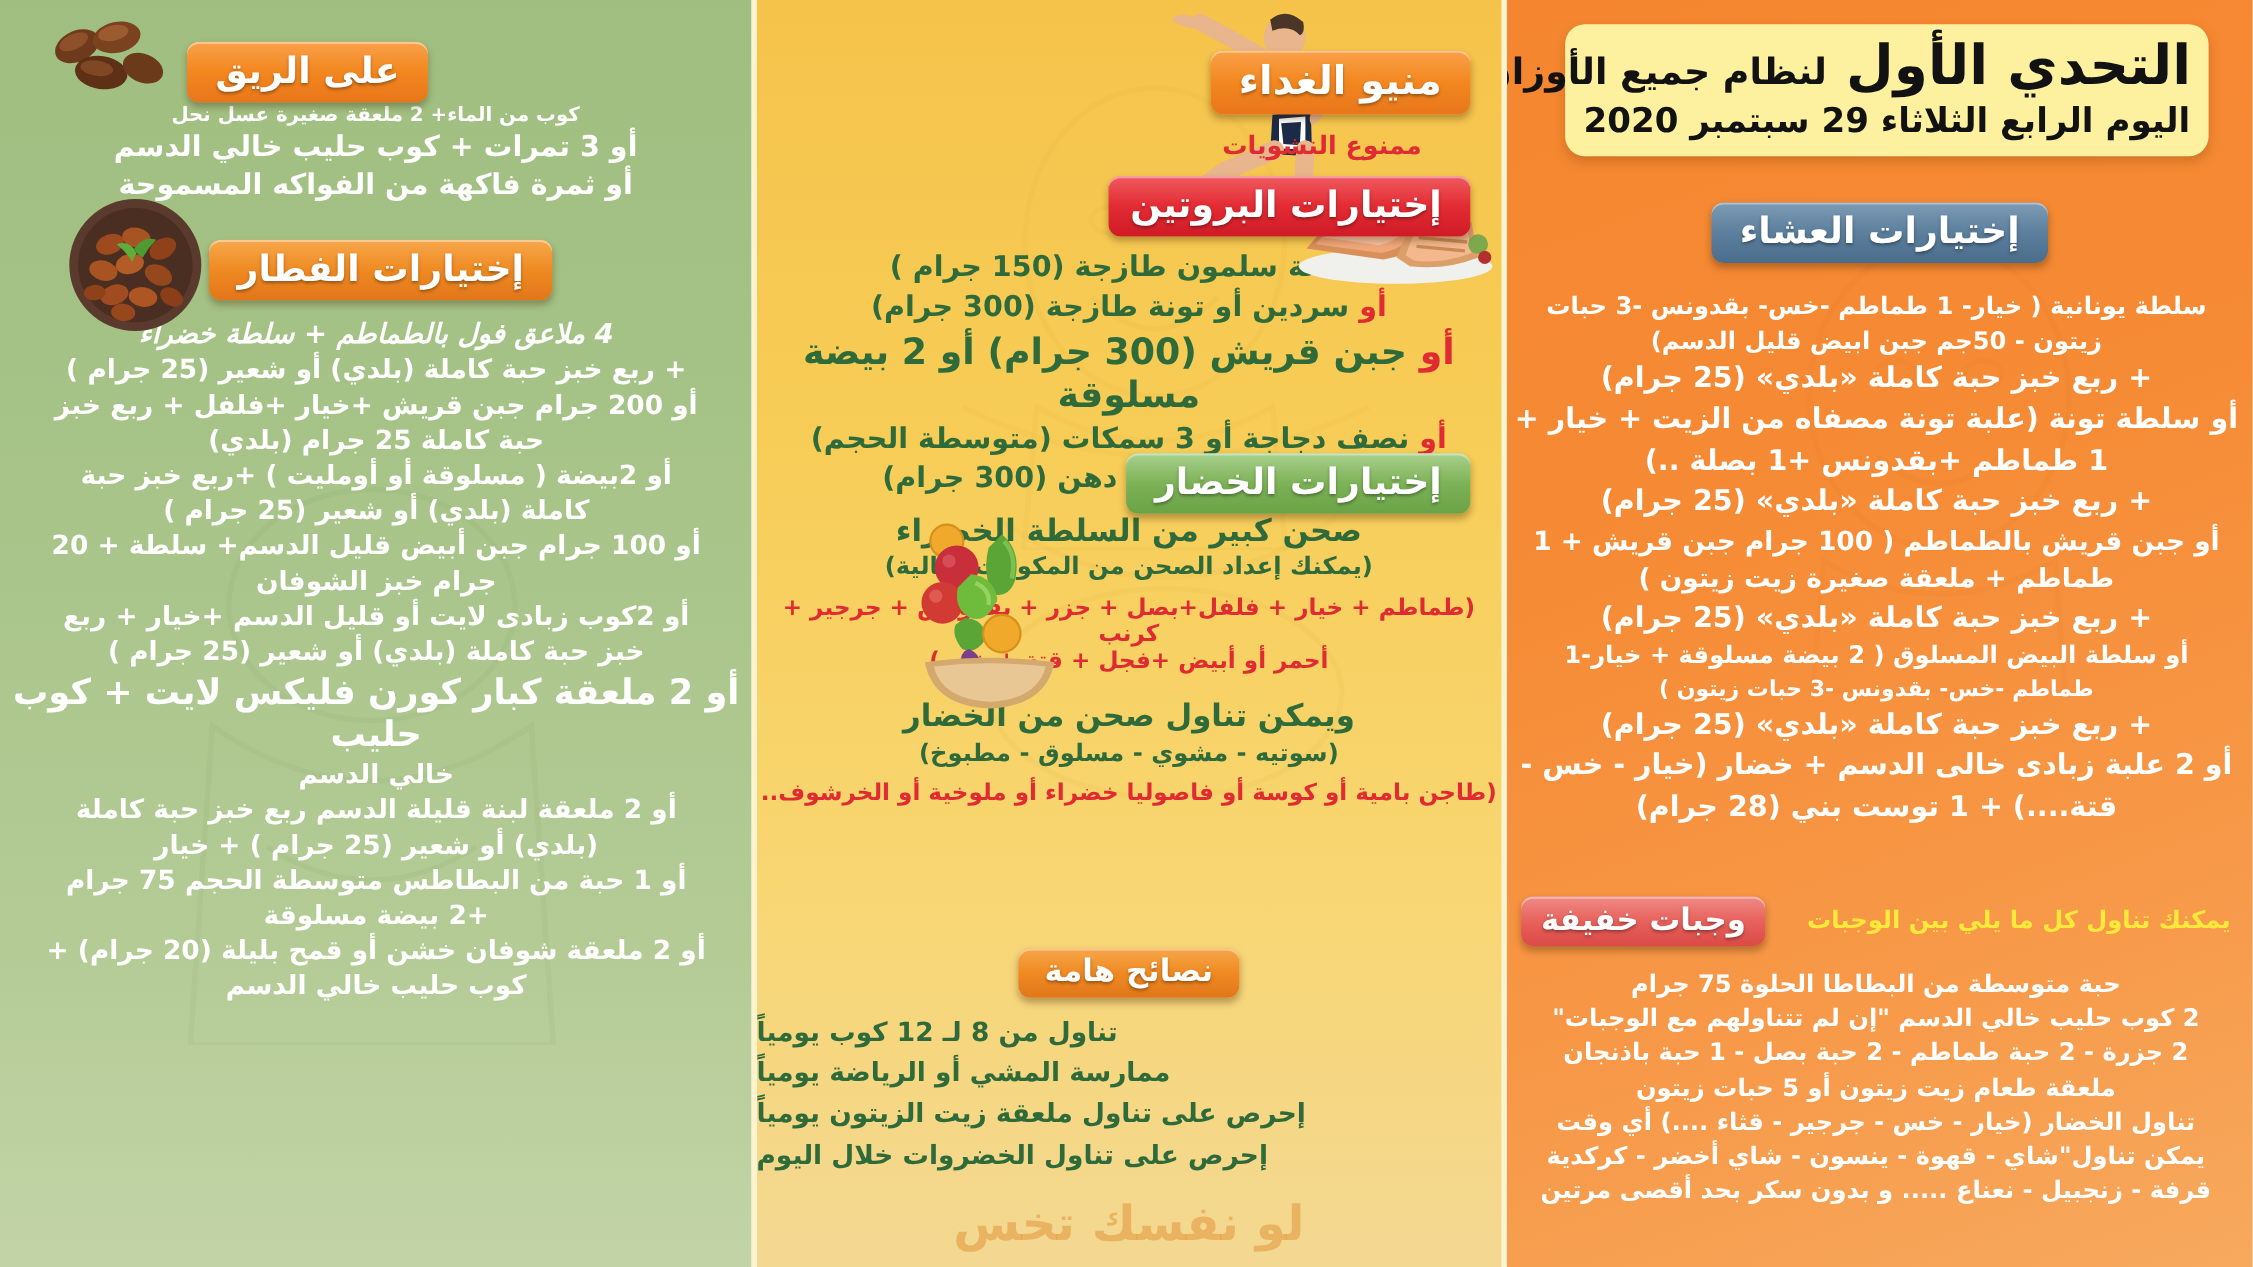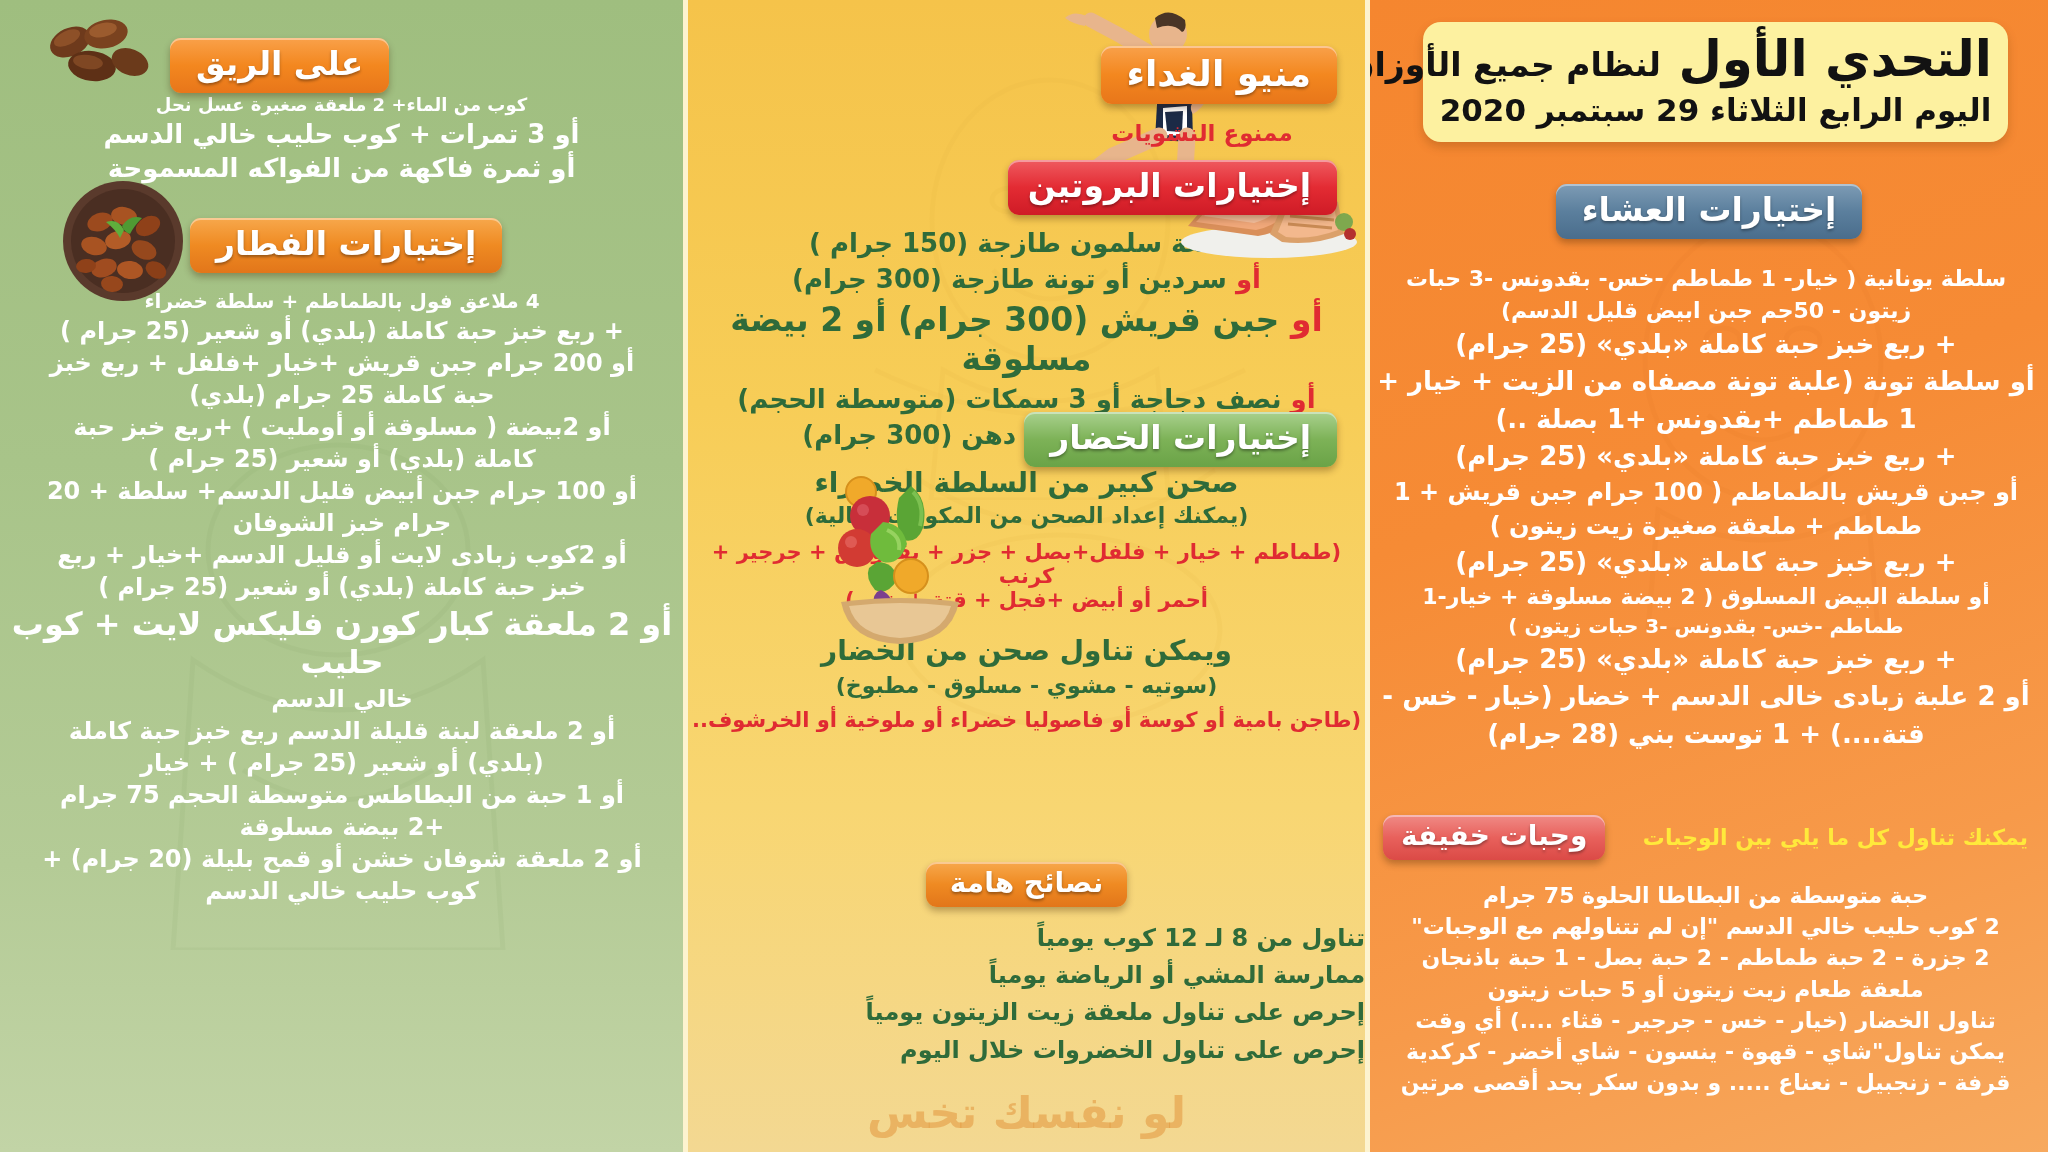--- a/index.html
+++ b/index.html
@@ -131,21 +131,21 @@
   .red-text   { color: #e02b32; font-weight: 700; }
   .center { text-align: center; }
 
   .tips-list {
     list-style: none;
     color: #2f6b3a;
     font-size: 24px;
     font-weight: 700;
     line-height: 1.55;
     padding: 0;
-    text-align: right;
+    text-align: left;
   }
   .tips-list li { position: relative; padding-left: 0; }
   .tips-list li::after {
     content: "";
     position: absolute;
     left: -30px; top: 16px;
     width: 8px; height: 8px;
     background: #2f6b3a;
   }
 
@@ -402,21 +402,21 @@
       </g>
       <path d="M62 48 Q70 36 82 40 Q74 48 70 56 Q64 54 62 48 Z" fill="#4f9a33"></path>
       <path d="M64 52 Q58 40 46 44 Q56 52 60 60 Z" fill="#5fae3c"></path>
     </svg>
 
     <div style="position:absolute; top:218px; left:190px; z-index:6;">
       <span class="badge badge-dkorange">إختيارات الفطار</span>
     </div>
 
     <div class="bf-body" style="position:absolute; top:285px; right:6px; width:670px;">
-      <div style="font-size:20px; margin:4px 0;">4 ملاعق فول بالطماطم + سلطة خضراء</div>
+      <div style="font-size:25px; margin:4px 0;font-style:italic;">4 ملاعق فول بالطماطم + سلطة خضراء</div>
       <div style="font-size:24px; margin:4px 0;">+ ربع خبز حبة كاملة (بلدي) أو شعير (25 جرام )</div>
       <div style="font-size:24px; margin:4px 0;">أو 200 جرام جبن قريش +خيار +فلفل + ربع خبز</div>
       <div style="font-size:24px; margin:4px 0;">حبة كاملة  25 جرام (بلدي)</div>
       <div style="font-size:24px; margin:4px 0;">أو 2بيضة ( مسلوقة أو أومليت ) +ربع خبز حبة</div>
       <div style="font-size:24px; margin:4px 0;">كاملة (بلدي) أو شعير (25 جرام )</div>
       <div style="font-size:24px; margin:4px 0;">أو 100 جرام جبن أبيض قليل الدسم+ سلطة  +  20</div>
       <div style="font-size:24px; margin:4px 0;">جرام خبز الشوفان</div>
       <div style="font-size:24px; margin:4px 0;">أو 2كوب زبادى لايت  أو قليل الدسم +خيار + ربع</div>
       <div style="font-size:24px; margin:4px 0;">خبز حبة كاملة (بلدي) أو شعير (25 جرام )</div>
       <div style="font-size:32px; margin:4px 0;">أو 2 ملعقة كبار كورن فليكس لايت + كوب حليب</div>

